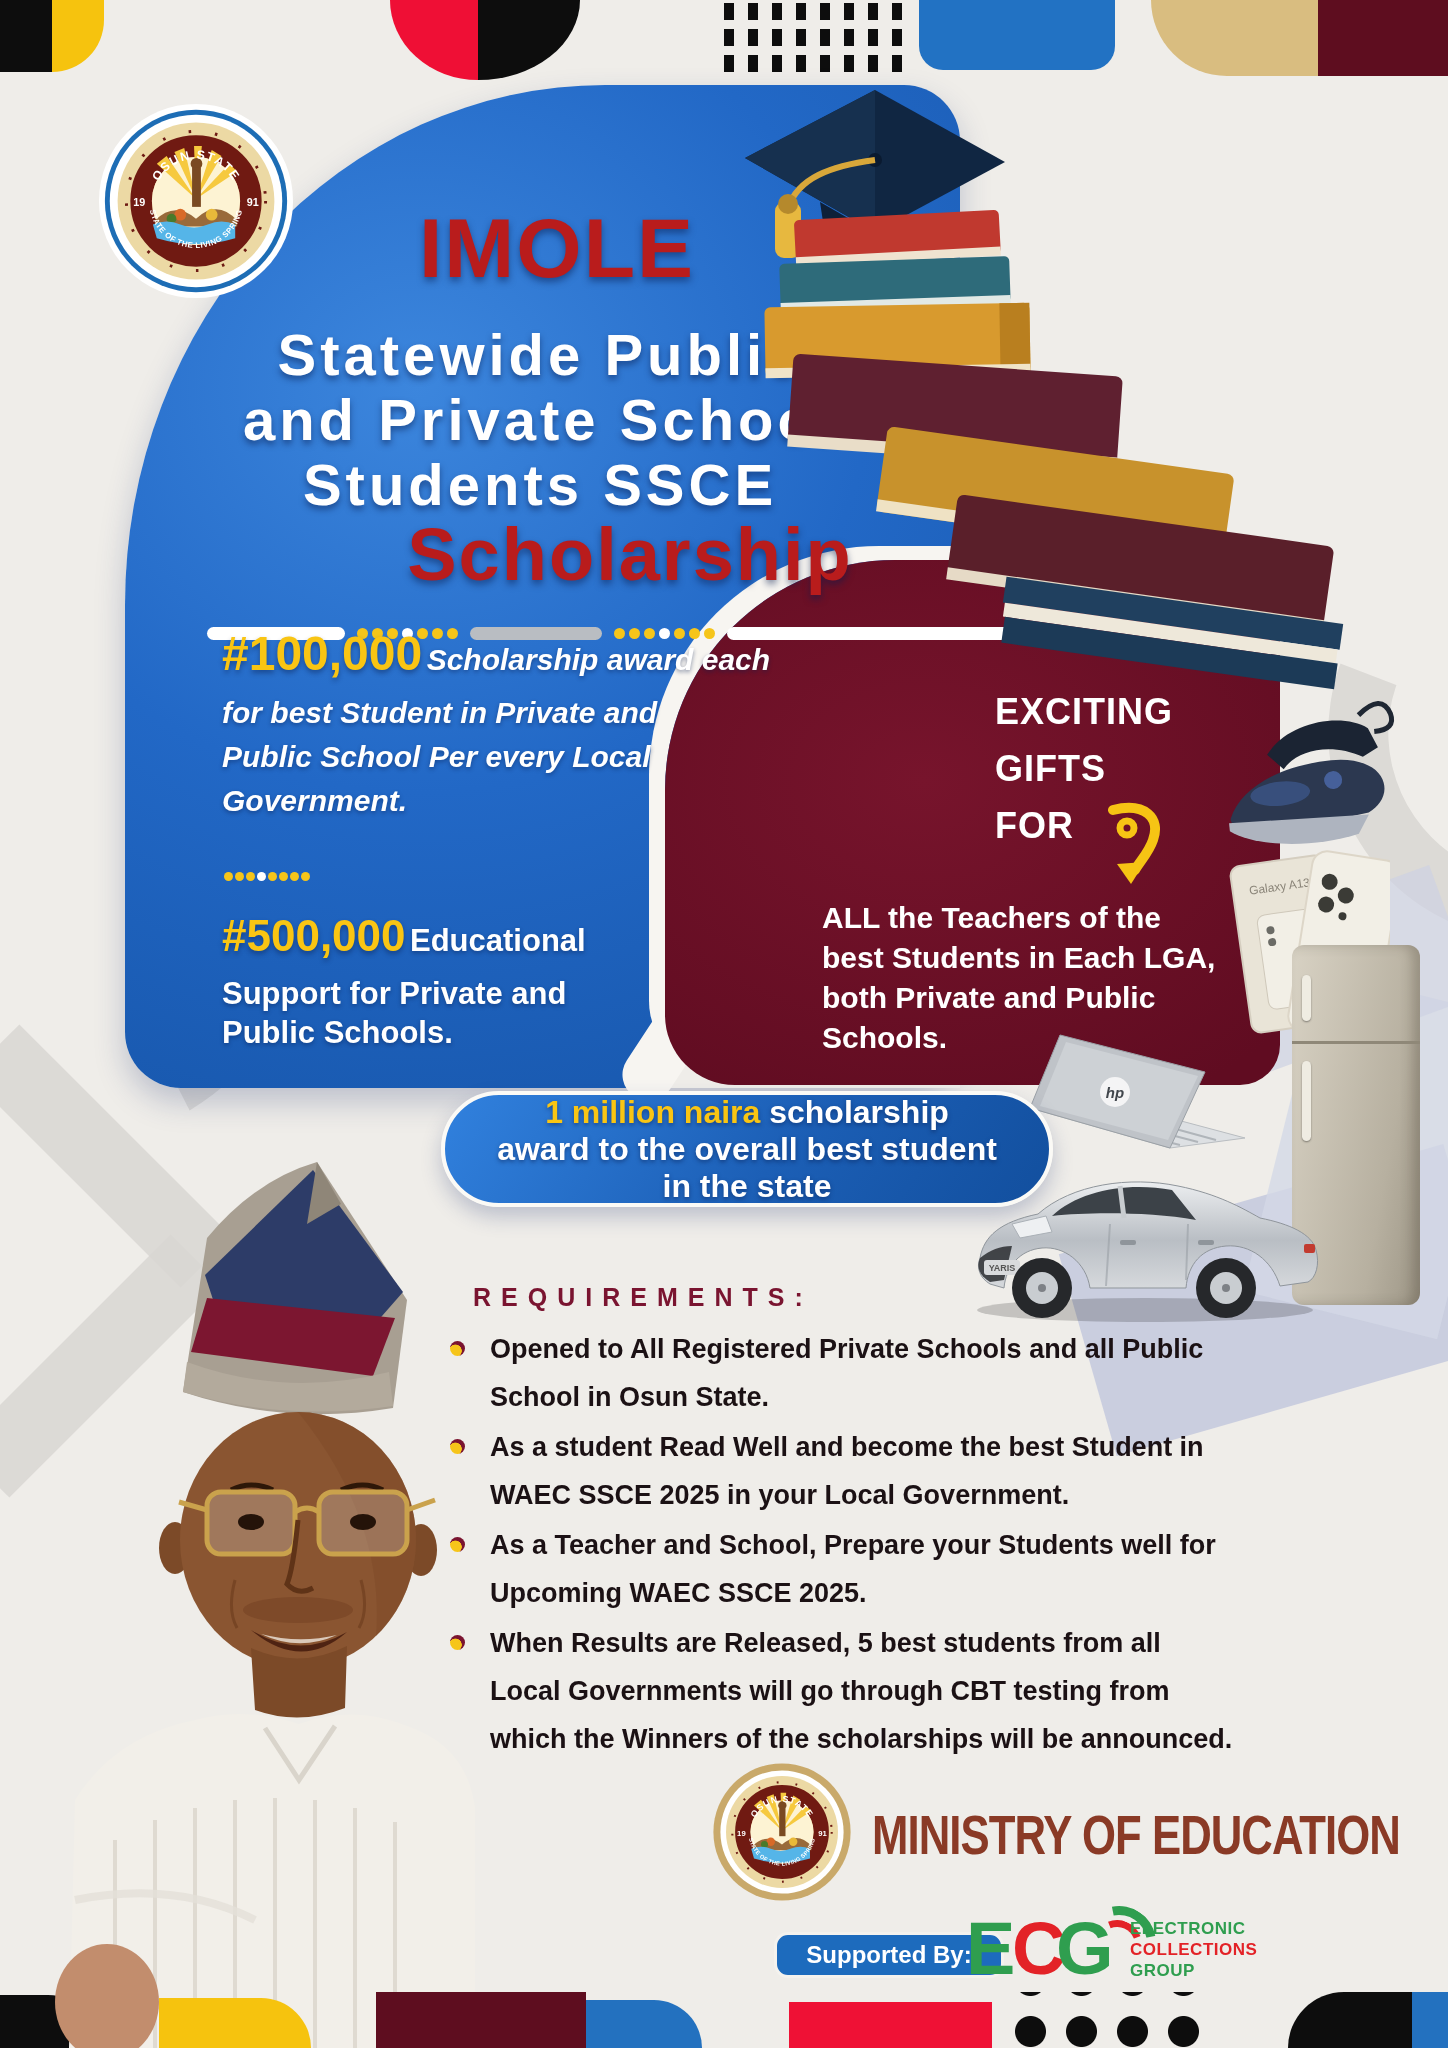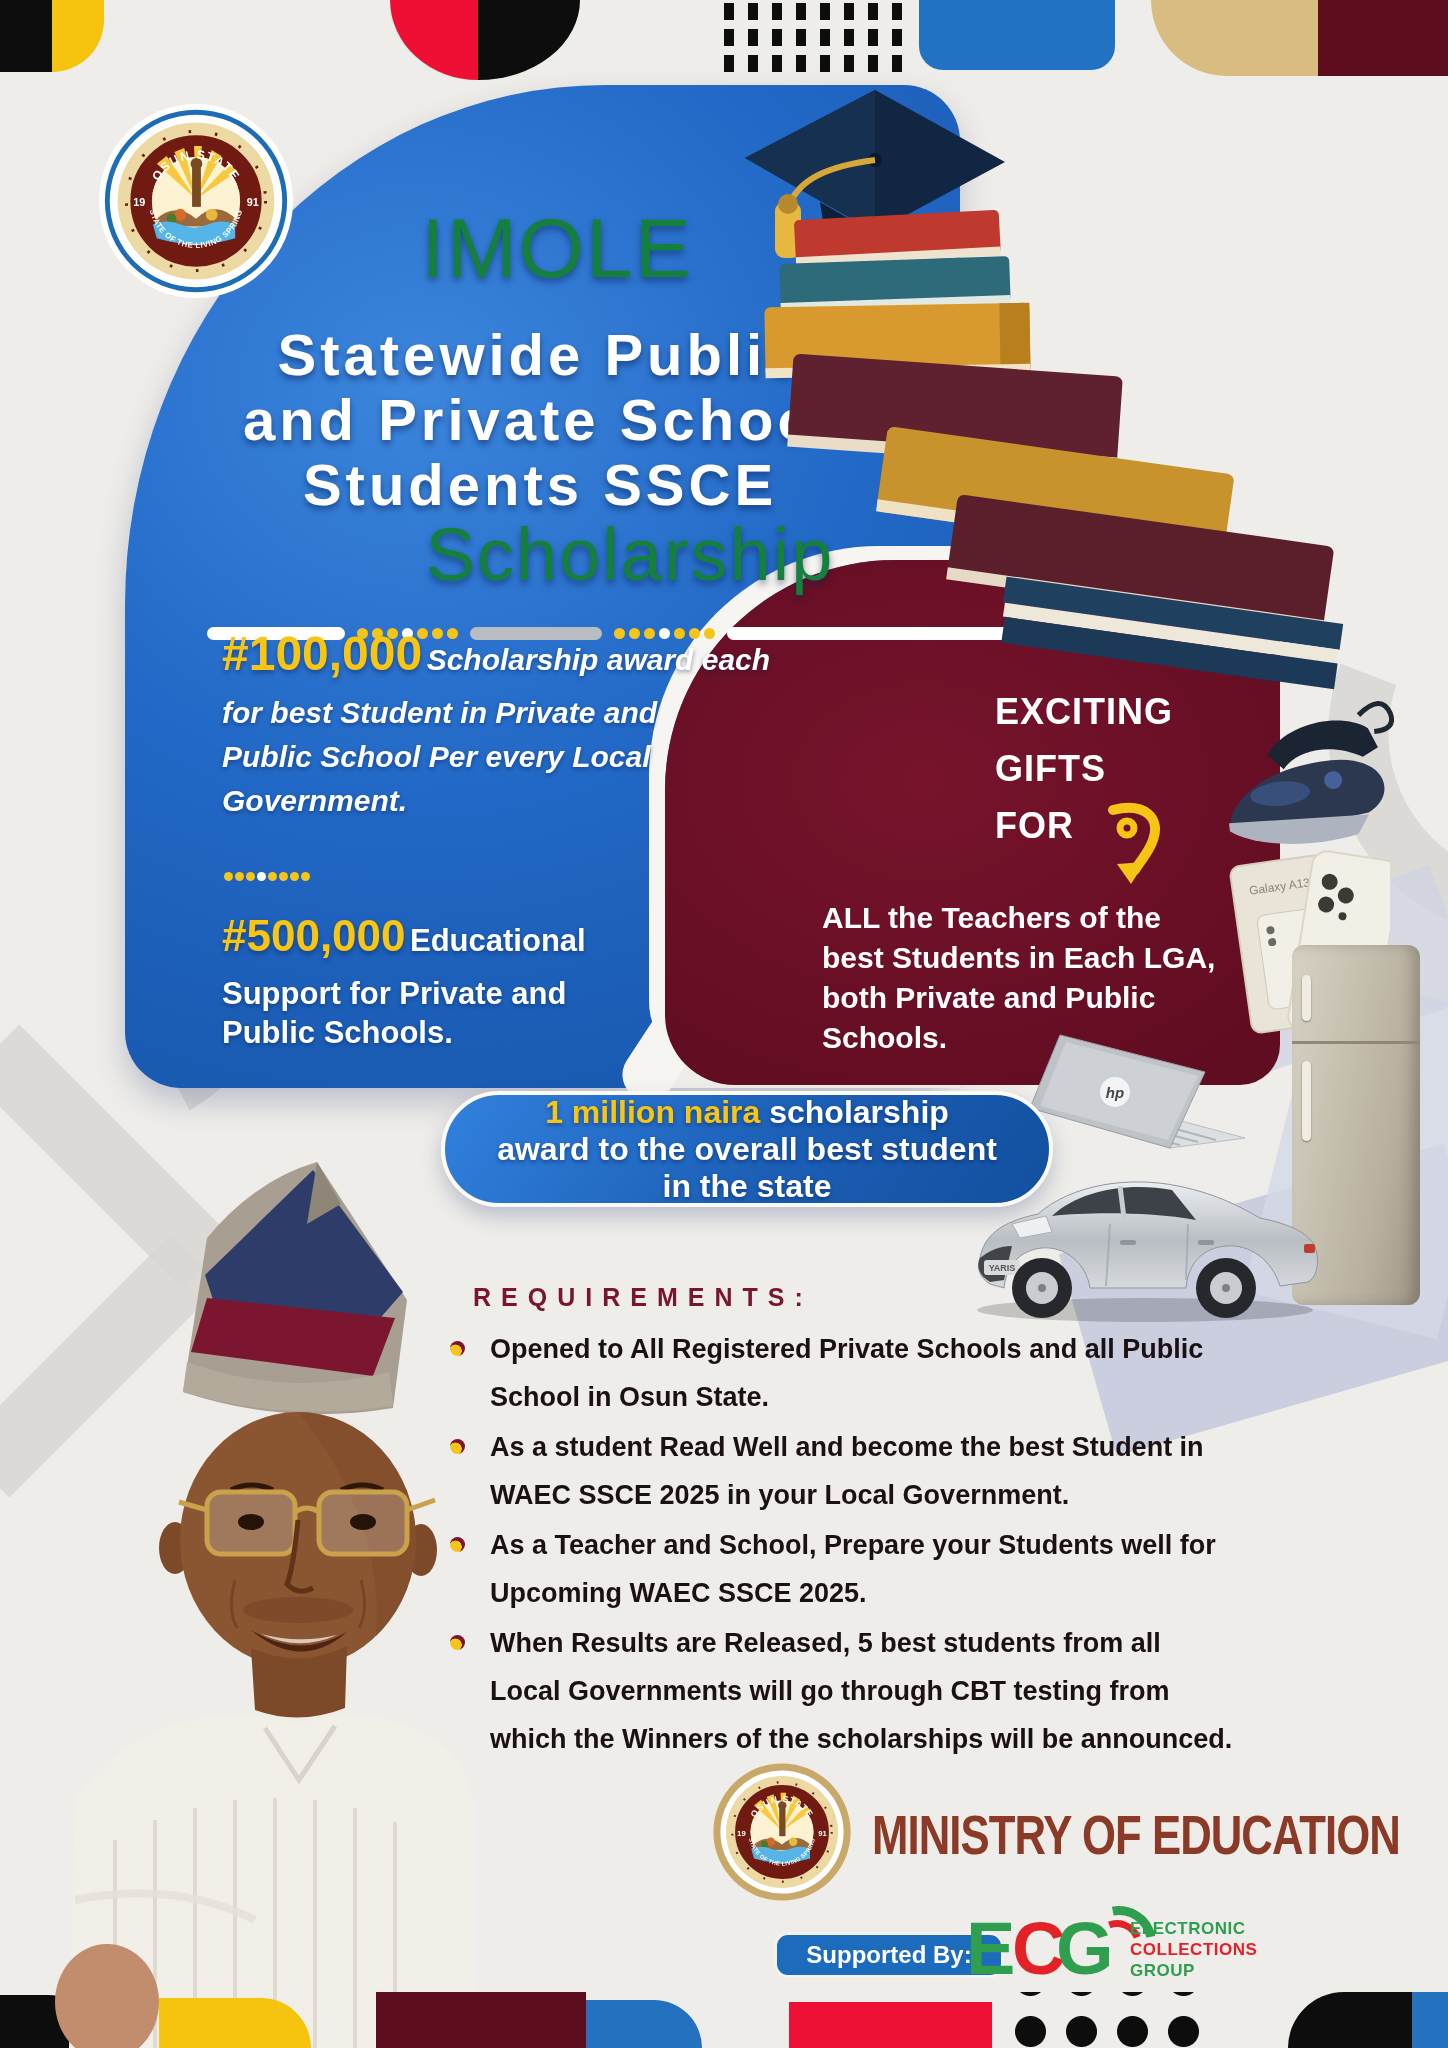--- a/index.html
+++ b/index.html
@@ -16,21 +16,21 @@
   .swoosh{position:absolute;border-radius:50%;border:60px solid transparent;}
   
   .card{position:absolute;left:125px;top:85px;width:835px;height:1003px;
         border-radius:480px 56px 56px 56px / 520px 56px 56px 56px;
         background:radial-gradient(120% 90% at 35% 30%,#3c86dd 0%,#2268c6 45%,#1553a6 100%);
         box-shadow:0 14px 30px rgba(40,60,120,.25);}
   .cut-tri{position:absolute;left:640px;top:600px;width:320px;height:488px;background:#efede9;
            clip-path:polygon(100% 0,100% 100%,0 100%);}
   .white-band{position:absolute;left:498px;top:818px;width:604px;height:52px;background:#f7f5f1;
               transform:rotate(-56.7deg);border-radius:26px;}
-  .card-title{color:#15803d;font-weight:normal;text-align:center;
+  .card-title{color:#b91c1c;font-weight:bold;text-align:center;
               text-shadow:0 4px 7px rgba(8,28,78,.5);}
   .card-sub{color:#fff;font-weight:bold;text-align:center;line-height:65px;font-size:58px;
             letter-spacing:4px;text-shadow:0 4px 6px rgba(8,28,78,.5);}
   .bar{height:13px;border-radius:7px;}
   .dot{border-radius:50%;}
   .aw-amt{color:#f9c513;font-weight:bold;text-shadow:0 3px 5px rgba(8,28,78,.45);}
   .aw-desc{color:#fff;font-weight:bold;text-shadow:0 2px 4px rgba(8,28,78,.45);}
   
   .blob{position:absolute;left:665px;top:560px;width:615px;height:525px;
         border-radius:230px 70px 40px 70px;

